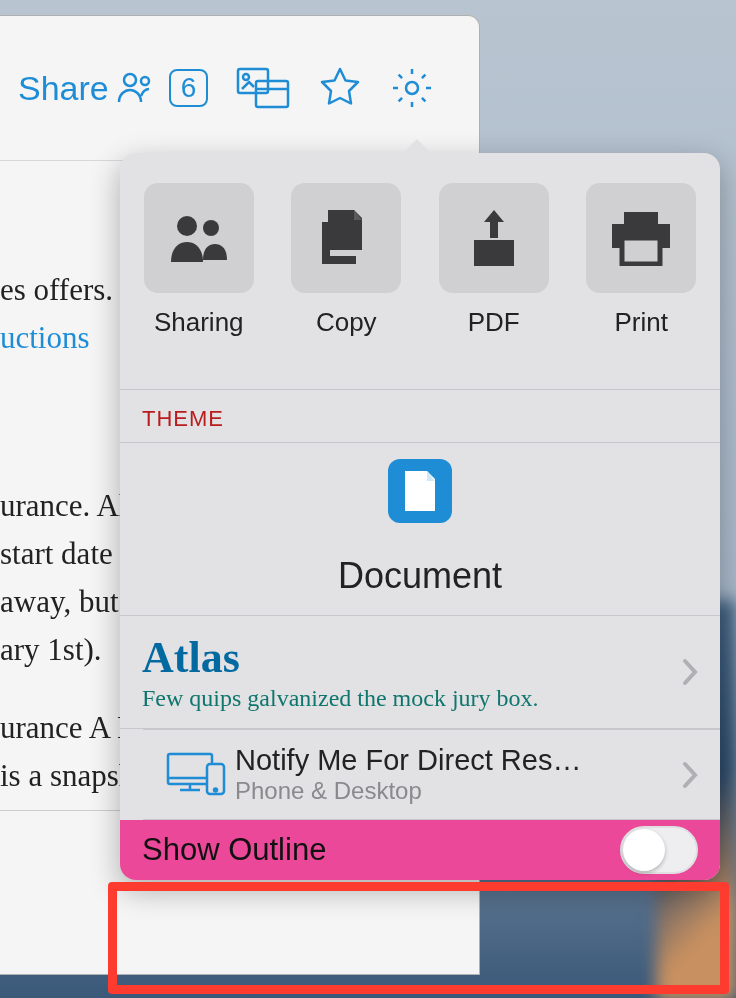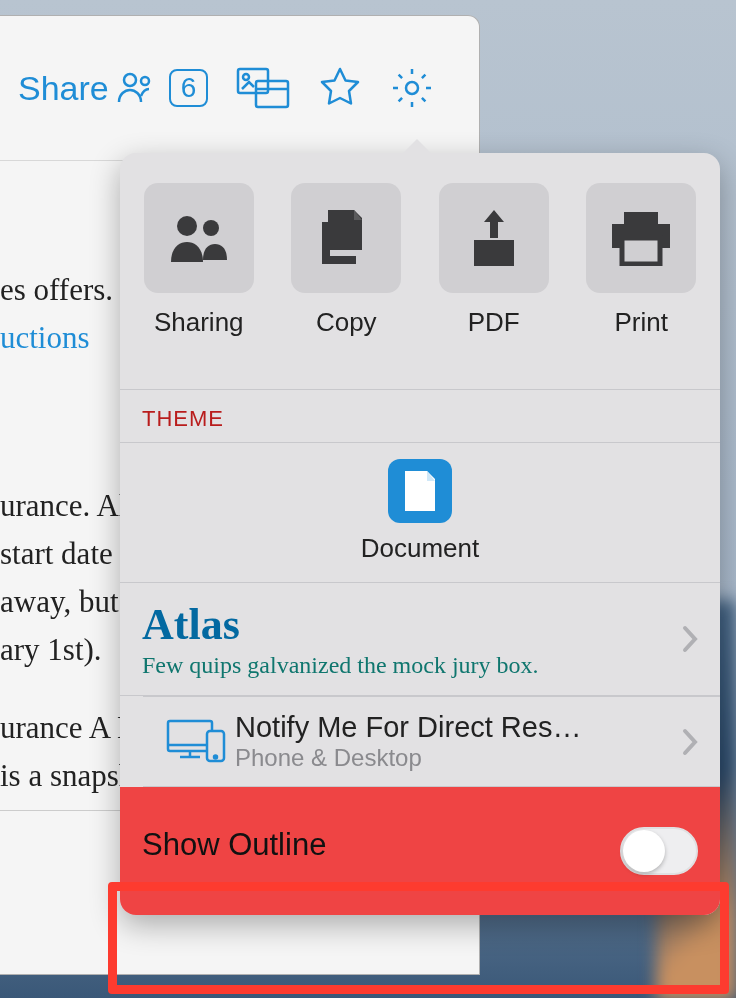--- a/index.html
+++ b/index.html
@@ -138,21 +138,21 @@
       padding: 16px 0 18px 0;
       gap: 10px;
     }
     .theme-item.sel .theme-icon { background: #1f8dd6; }
     .theme-icon, .theme-icon-alt {
       width: 64px; height: 64px;
       border-radius: 12px;
       display: flex; align-items: center; justify-content: center;
     }
     .theme-icon-alt { border: 3px solid #8a8a8e; }
-    .theme-label { font-size: 26px; color: #222; }
+    .theme-label { font-size: 36px; color: #222; margin-top: 22px; }
     .theme-label.dim { color: #8a8a8e; }
 
     .font-row {
       display: flex;
       align-items: center;
       padding: 16px 22px;
       border-bottom: 1px solid #c8c8cc;
       gap: 12px;
     }
     .font-text { flex: 1; }
@@ -169,23 +169,23 @@
       gap: 8px;
       margin-left: 23px;
     }
     .notify-icon { color: #1f8dd6; }
     .notify-text { flex: 1; overflow: hidden; }
     .notify-title { font-size: 29px; color: #222; white-space: nowrap; overflow: hidden; text-overflow: ellipsis; }
     .notify-sub { font-size: 24px; color: #8a8a8e; }
 
     .outline-row {
       display: flex;
-      align-items: flex-start;
-      padding: 40px 22px;
-      background: #ef4444;
+      align-items: center;
+      padding: 6px 22px;
+      background: #ec4899;
       border-radius: 0 0 16px 16px;
     }
     .outline-label { flex: 1; font-size: 31px; color: #111; }
     .toggle {
       width: 78px; height: 48px;
       border-radius: 24px;
       background: #eeeef0;
       border: 2px solid #e0e0e2;
       position: relative;
     }

